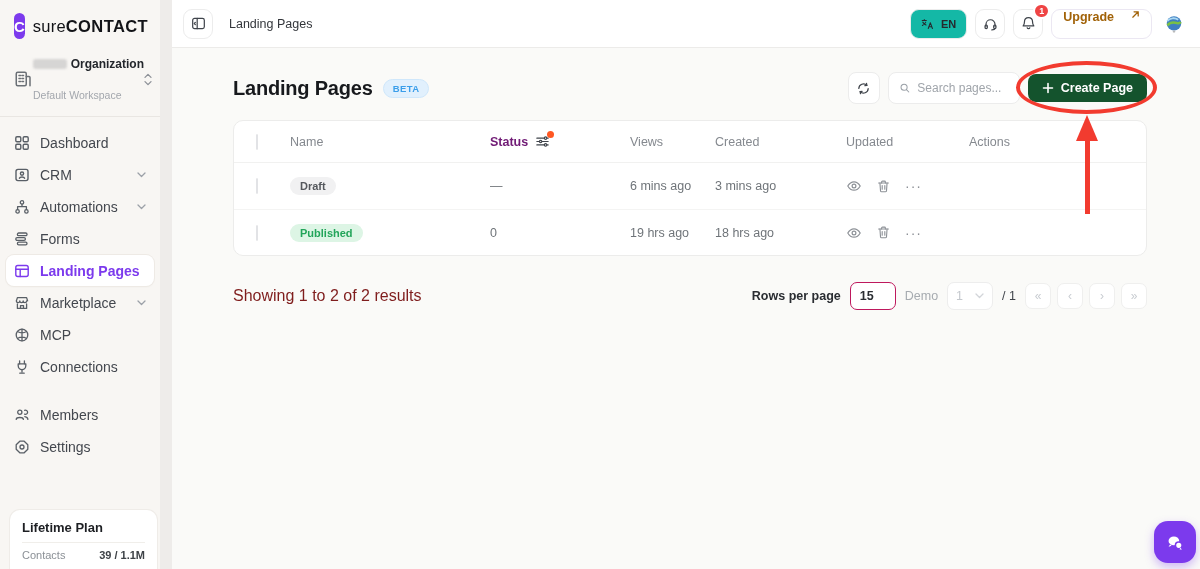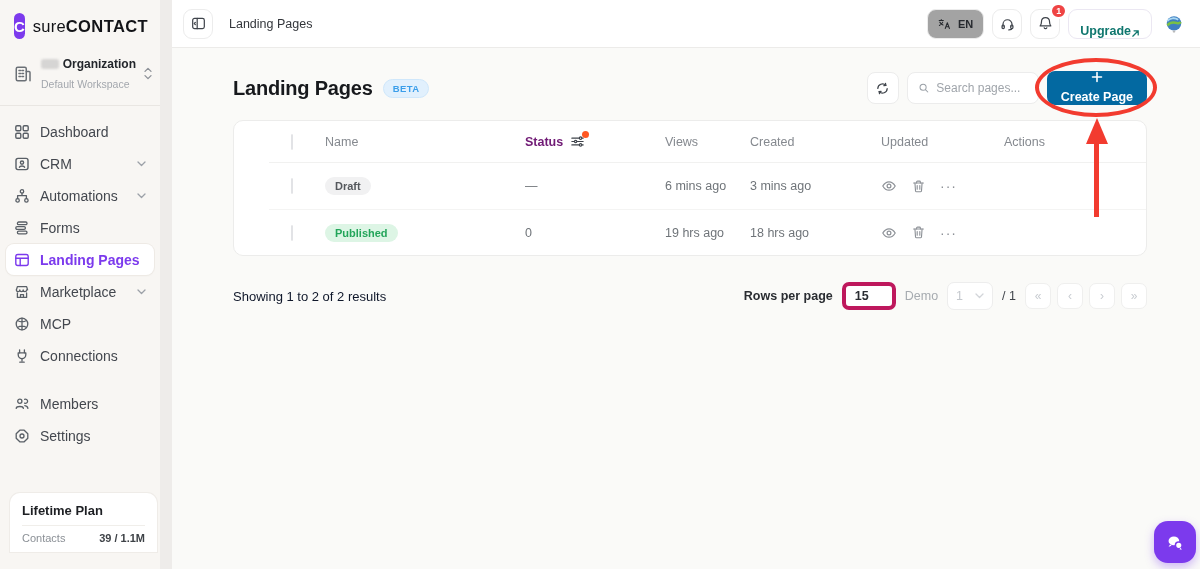--- a/index.html
+++ b/index.html
@@ -12,98 +12,98 @@
   
   .sidebar { width:160px; min-width:160px; background:#f8f6f3; position:relative; display:flex; flex-direction:column; }
   .gutter { width:12px; min-width:12px; background:#eeecea; }
 
   .logo-row { display:flex; align-items:center; gap:8px; padding:13px 12px 0 14px; }
   .logo-mark { width:26px; height:26px; border-radius:9px; background:#7c3aed; color:#fff; display:flex; align-items:center; justify-content:center; font-weight:800; font-size:15px; }
   .logo-text { font-size:16.5px; color:#121317; white-space:nowrap; }
   .lt-reg { font-weight:400; letter-spacing:.2px; }
   .lt-bold { font-weight:800; letter-spacing:.4px; }
 
-  .org-row { display:flex; align-items:center; gap:8px; margin:18px 8px 0 13px; }
+  .org-row { display:flex; align-items:center; gap:0; margin:18px 8px 0 13px; }
   .org-icon { color:#6b7076; }
   .org-texts { flex:1; min-width:0; }
   .org-name { display:flex; align-items:center; gap:4px; font-size:12px; font-weight:700; color:#23262b; }
   .blur-chip { width:44px; height:10px; border-radius:3px; background:#d6d5d4; filter:blur(1.2px); }
-  .org-sub { font-size:10.5px; color:#a3a7ad; margin-top:7px; }
+  .org-sub { font-size:10.5px; color:#a3a7ad; margin-top:18px; }
   .org-chevrons { color:#8d9197; }
 
   .side-divider { height:1px; background:#e9e6e2; margin-top:15px; }
 
   .nav { padding:10px 6px 0; }
   .nav-item { display:flex; align-items:center; gap:10px; height:31px; margin-bottom:1px; padding:0 8px; border-radius:8px; color:#43474e; font-size:14px; cursor:pointer; }
   .nav-item .nico { width:16px; height:16px; flex:none; color:#595f66; }
   .nav-item .chev { margin-left:auto; color:#9ca1a8; }
   .nav-item.active { background:#fff; color:#7c3aed; font-weight:600; box-shadow:0 0 0 1px #eeeae5, 0 1px 2px rgba(0,0,0,.05); }
   .nav-item.active .nico { color:#7c3aed; }
   .nav-sec { margin-top:17px; }
 
-  .plan-card { position:absolute; left:10px; bottom:17px; width:147px; background:#fff; border-radius:10px 10px 0 0; box-shadow:0 0 0 1px #efece8; padding:10px 12px 8px; }
+  .plan-card { position:absolute; left:10px; bottom:0; width:147px; background:#fff; border-radius:10px 10px 0 0; box-shadow:0 0 0 1px #efece8; padding:10px 12px 8px; }
   .plan-title { font-size:13px; font-weight:700; color:#1d1f23; }
   .plan-div { height:1px; background:#f0eeea; margin:7px 0 6px; }
   .plan-row { display:flex; justify-content:space-between; font-size:11px; }
   .plan-label { color:#8b9096; }
   .plan-value { color:#3e4247; font-weight:600; }
 
   
   .main { flex:1; display:flex; flex-direction:column; min-width:0; }
   .topbar { height:48px; min-height:48px; background:#fff; border-bottom:1px solid #ecebe9; display:flex; align-items:center; padding:0 16px 0 11px; }
   .ibtn { width:30px; height:30px; display:flex; align-items:center; justify-content:center; background:#fff; border:1px solid #ececec; border-radius:9px; color:#3f444b; cursor:pointer; }
   .tb-title { margin-left:16px; font-size:12.5px; font-weight:500; color:#33363b; }
   .tb-right { margin-left:auto; display:flex; align-items:center; gap:8px; }
-  .pill-btn { display:flex; align-items:center; gap:6px; height:30px; padding:0 10px; background:#a3a3a3; border:1px solid #ececec; border-radius:9px; font-size:11px; font-weight:700; color:#26292e; cursor:pointer; }
+  .pill-btn { display:flex; align-items:center; gap:6px; height:30px; padding:0 10px; background:#14b8a6; border:1px solid #ececec; border-radius:9px; font-size:11px; font-weight:700; color:#26292e; cursor:pointer; }
   .bell-wrap { position:relative; }
   .badge { position:absolute; top:-6px; right:-7px; min-width:16px; height:16px; border-radius:8px; background:#ef4444; color:#fff; font-size:9px; font-weight:700; display:flex; align-items:center; justify-content:center; padding:0 4px; border:2px solid #fff; }
-  .upgrade-btn { height:30px; padding:0 11px; display:flex; align-items:flex-end; gap:0; background:#fff; border:1px solid #ebe7f2; border-radius:9px; color:#0f766e; font-size:12.5px; font-weight:600; cursor:pointer; }
+  .upgrade-btn { height:30px; padding:0 11px; display:flex; align-items:flex-start; gap:17px; background:#fff; border:1px solid #ebe7f2; border-radius:9px; color:#a16207; font-size:12.5px; font-weight:600; cursor:pointer; }
   .ext-icon { width:20px; height:20px; margin-left:4px; cursor:pointer; }
 
   .content { flex:1; position:relative; padding:0 53px 0 61px; background:#fafaf8; }
 
   .page-head { display:flex; align-items:center; margin-top:23px; height:34px; }
   .page-title { font-size:20px; font-weight:800; color:#17191d; letter-spacing:-.2px; }
   .beta-pill { margin-left:10px; background:#e1f0fd; border:1px solid #cfe7fb; color:#3b9eea; font-size:9.5px; font-weight:700; letter-spacing:.4px; padding:3px 9px; border-radius:999px; }
   .head-actions { margin-left:auto; display:flex; align-items:center; gap:8px; }
   .refresh-btn { width:32px; height:32px; border-radius:8px; }
   .search-box { display:flex; align-items:center; gap:7px; width:132px; height:32px; background:#fff; border:1px solid #ececec; border-radius:8px; padding:0 10px; color:#9aa0a7; }
   .search-box input { border:none; outline:none; width:100%; font-size:12px; color:#333; background:transparent; font-family:inherit; }
   .search-box input::placeholder { color:#a0a5ab; }
   .create-wrap { position:relative; }
-  .create-btn { height:34px; display:flex; align-items:center; gap:7px; background:#0369a1; border:none; border-radius:8px; color:#fff; font-size:12.5px; font-weight:600; padding:0 14px; cursor:pointer; font-family:inherit;flex-direction:column; }
+  .create-btn { height:28px; display:flex; align-items:center; gap:7px; background:#14532d; border:none; border-radius:8px; color:#fff; font-size:12.5px; font-weight:600; padding:0 14px; cursor:pointer; font-family:inherit; }
 
   .annot-circle { position:absolute; inset:-13px -10px -12px -12px; border:4px solid #f23b2f; border-radius:50%; pointer-events:none; z-index:6; }
   .annot-arrow { position:absolute; left:50%; transform:translateX(-50%); top:calc(100% + 13px); display:flex; flex-direction:column; align-items:center; pointer-events:none; z-index:6; }
   .arrow-head { width:0; height:0; border-left:11px solid transparent; border-right:11px solid transparent; border-bottom:26px solid #f23b2f; }
   .arrow-line { width:5px; height:74px; background:#f23b2f; margin-top:-1px; }
 
-  .table-card { margin-top:15px; background:#fff; border:1px solid #ececeb; border-radius:10px; overflow:hidden; position:relative; z-index:1;padding-left:35px; }
+  .table-card { margin-top:15px; background:#fff; border:1px solid #ececeb; border-radius:10px; overflow:hidden; position:relative; z-index:1; }
   .trow { display:grid; grid-template-columns:56px 200px 140px 85px 131px 123px 1fr; align-items:center; }
   .thead { height:42px; color:#85898f; font-size:12.5px; border-bottom:1px solid #f1f1f0; }
   .tr { height:46px; font-size:12.5px; color:#6f7479; }
   .tr + .tr { border-top:1px solid #f4f4f3; }
   .cell-check { padding-left:22px; }
   .checkbox { width:16px; height:16px; border:1px solid #e2e3e6; border-radius:4px; background:#fcfcfc; cursor:pointer; }
   .name-cell { font-weight:600; color:#232528; }
   .status-head { display:flex; align-items:center; gap:7px; }
   .filter-wrap { position:relative; display:flex; color:#3f444b; cursor:pointer; }
   .filter-dot { position:absolute; top:-3px; right:-4px; width:7px; height:7px; border-radius:50%; background:#ff5722; }
   .pill { display:inline-block; font-size:11px; font-weight:600; padding:3px 10px; border-radius:999px; }
   .pill.draft { background:#f1f1f2; color:#55585d; }
   .pill.published { background:#ddf5e5; color:#23a55a; }
   .actions-cell { display:flex; align-items:center; gap:14px; color:#8d9197; }
   .act-icon { cursor:pointer; }
   .ellipsis-btn { cursor:pointer; font-size:14px; letter-spacing:1px; color:#8d9197; line-height:1; }
 
   .table-footer { display:flex; align-items:center; margin-top:26px; }
-  .tf-summary { font-size:13px; color:#0f172a; }
+  .tf-summary { font-size:16px; color:#7f1d1d; }
   .tf-right { margin-left:auto; display:flex; align-items:center; gap:9px; }
   .tf-label { font-size:12.5px; font-weight:700; color:#2a2d32; }
-  .rpp-input { width:54px; height:28px; border:4px solid #be185d; border-radius:7px; padding:0 9px; font-size:12.5px; font-weight:600; color:#2a2d32; background:#fff; font-family:inherit; }
+  .rpp-input { width:46px; height:28px; border:1px solid #be185d; border-radius:7px; padding:0 9px; font-size:12.5px; font-weight:600; color:#2a2d32; background:#fff; font-family:inherit; }
   .tf-page-label { font-size:12.5px; color:#a6abb0; }
   .page-select { width:46px; height:28px; border:1px solid #ededed; border-radius:7px; background:#fff; display:flex; align-items:center; justify-content:space-between; padding:0 8px; color:#c4c8cd; font-size:12.5px; cursor:default; }
   .tf-total { font-size:12.5px; color:#3f434a; }
   .pager { display:flex; gap:6px; }
   .pg-btn { width:26px; height:26px; border:1px solid #efefee; border-radius:7px; background:#fff; color:#c8ccd1; font-size:12px; display:flex; align-items:center; justify-content:center; cursor:pointer; }
 
   .chat-fab { position:fixed; left:1154px; top:521px; width:42px; height:42px; border-radius:14px; background:#7c3aed; display:flex; align-items:center; justify-content:center; box-shadow:0 4px 10px rgba(124,58,237,.35); cursor:pointer; z-index:9; }
 </style>
 </head>
 <body>

